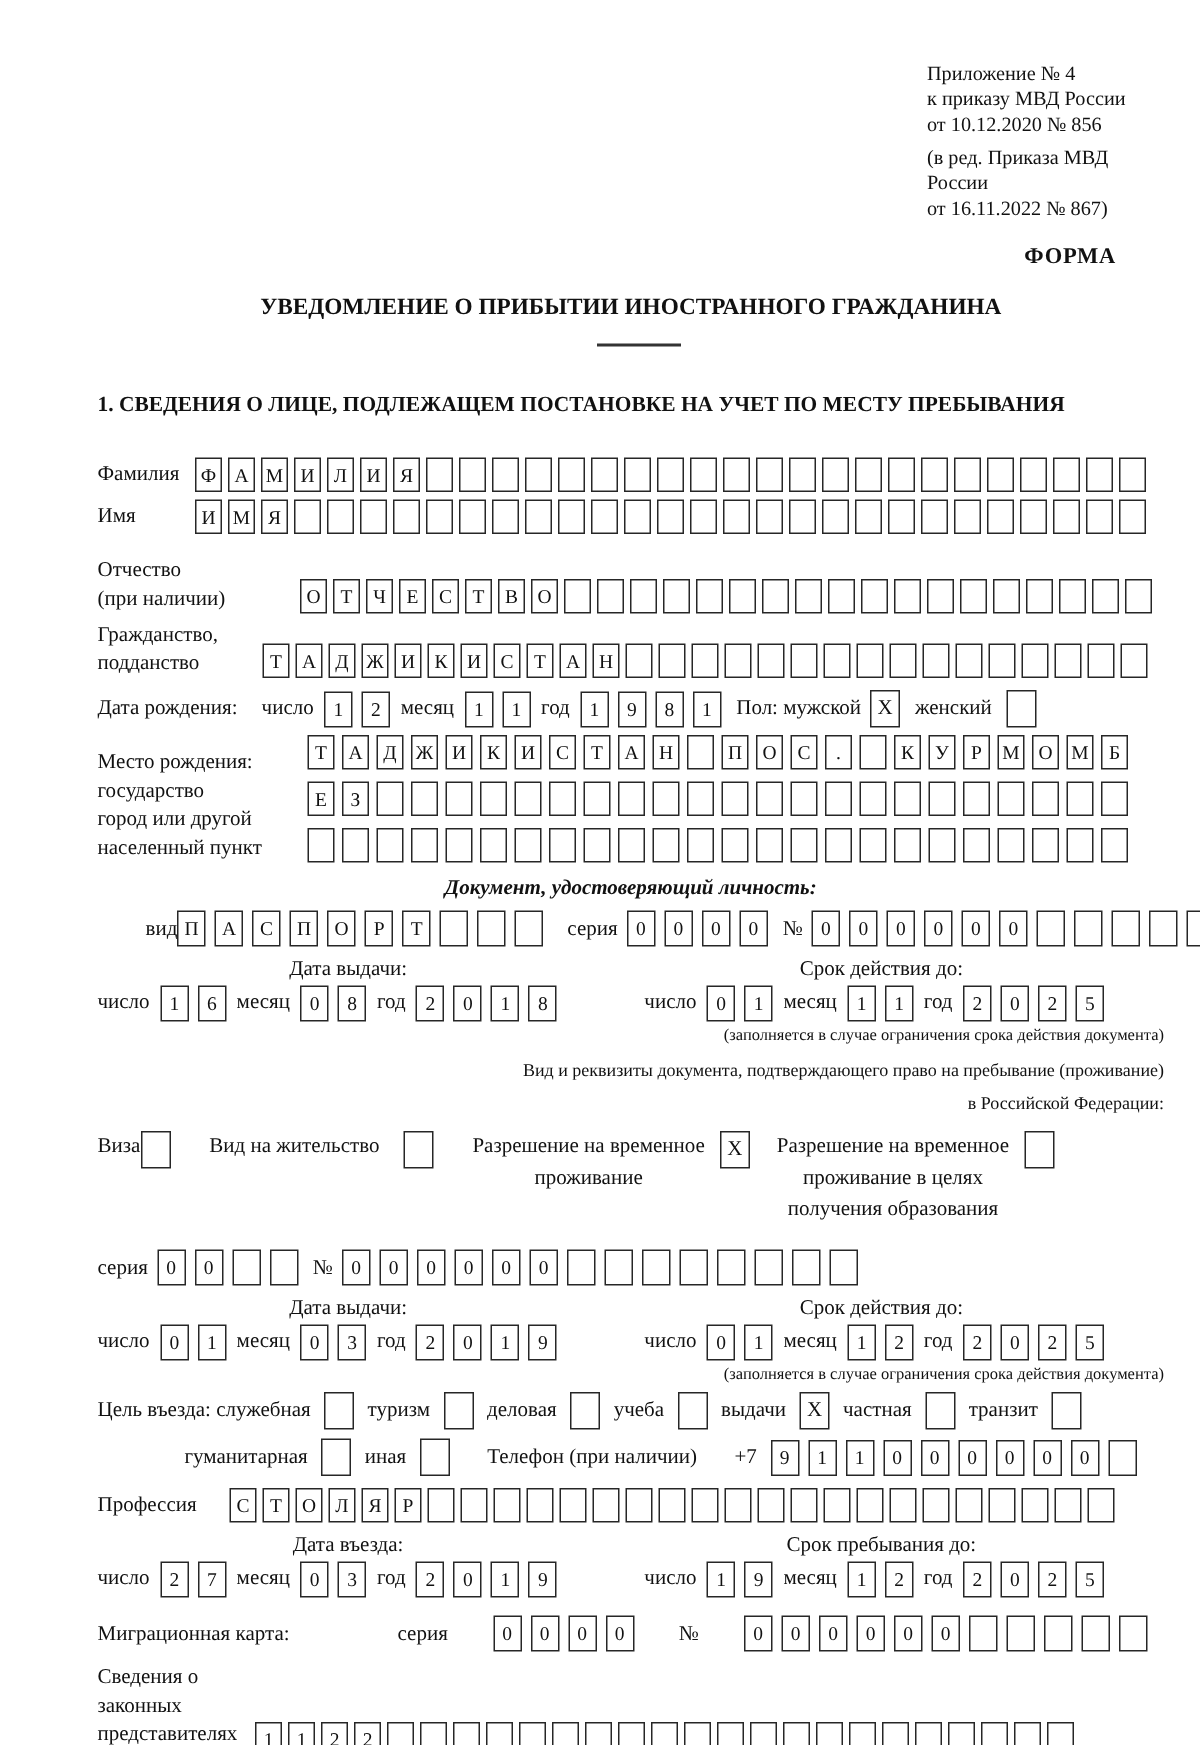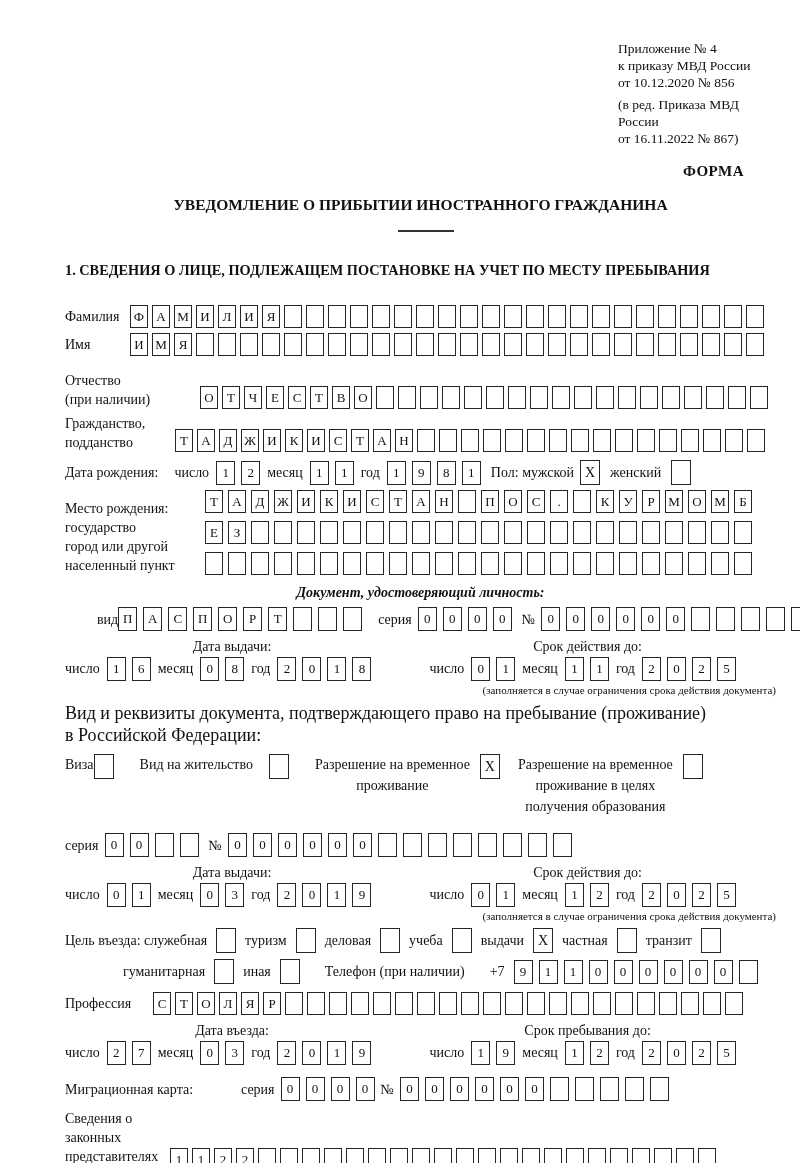--- a/index.html
+++ b/index.html
@@ -39,21 +39,21 @@
   .center-head{text-align:center;font-weight:bold;font-size:14px;margin:10px 0 6px 0;font-style:italic;}
 
   .dgroup{display:flex;align-items:flex-start;gap:7px;}
   .dates-head{display:flex;margin-top:8px;}
   .dates-head span{font-size:14px;}
   .dates-head .lefth{width:47%;text-align:center;}
   .dates-head .righth{width:53%;text-align:center;}
   .dates-line{display:flex;justify-content:space-between;margin-top:2px;}
   .note-right{text-align:right;font-size:11px;margin-top:3px;margin-bottom:6px;}
 
-  .para{font-size:18px;line-height:22px;margin-top:6px;}
+  .para{font-size:12px;line-height:22px;margin-top:6px;text-align:right;}
 
   .permits{display:flex;align-items:flex-start;margin-top:8px;margin-bottom:16px;}
   .permits .item{display:flex;align-items:flex-start;}
   .permits .txtc{text-align:center;font-size:14px;line-height:21px;} .gap2{margin-left:26px;} .gap3{margin-left:18px;}
 
   .purpose{display:flex;align-items:center;gap:9px;margin-top:6px;}
   .purpose .lab{line-height:25px;}
   .indent1{margin-left:58px;}
   .mt8{margin-top:8px;} .mt12{margin-top:12px;}
   .ml6{margin-left:6px;} .ml10{margin-left:10px;} .ml16{margin-left:16px;}
@@ -635,21 +635,21 @@
       <span class="lab">год</span>
       <span class="cells dcells">
           <span class="cell">2</span>
           <span class="cell">0</span>
           <span class="cell">2</span>
           <span class="cell">5</span>
         </span>
     </span>
   </div>
 
-  <div class="frow mt12" style="align-items:center;">
+  <div class="frow mt12" style="align-items:center;gap:24px;">
     <span class="lab" style="width:160px;">Миграционная карта:</span>
     <span class="lab ml16">серия</span>
     <span class="cells dcells ml6">
         <span class="cell">0</span>
         <span class="cell">0</span>
         <span class="cell">0</span>
         <span class="cell">0</span>
       </span>
     <span class="lab ml6">№</span>
     <span class="cells dcells ml6">

